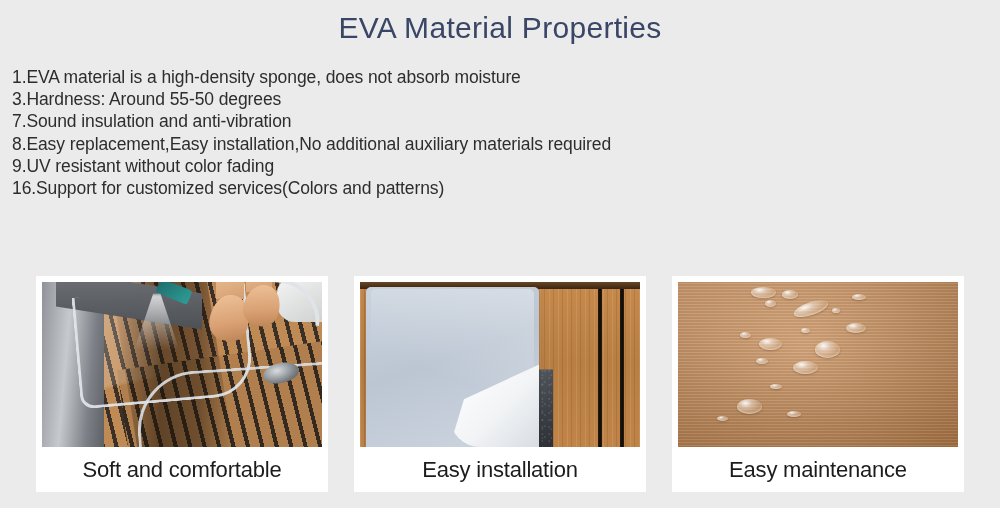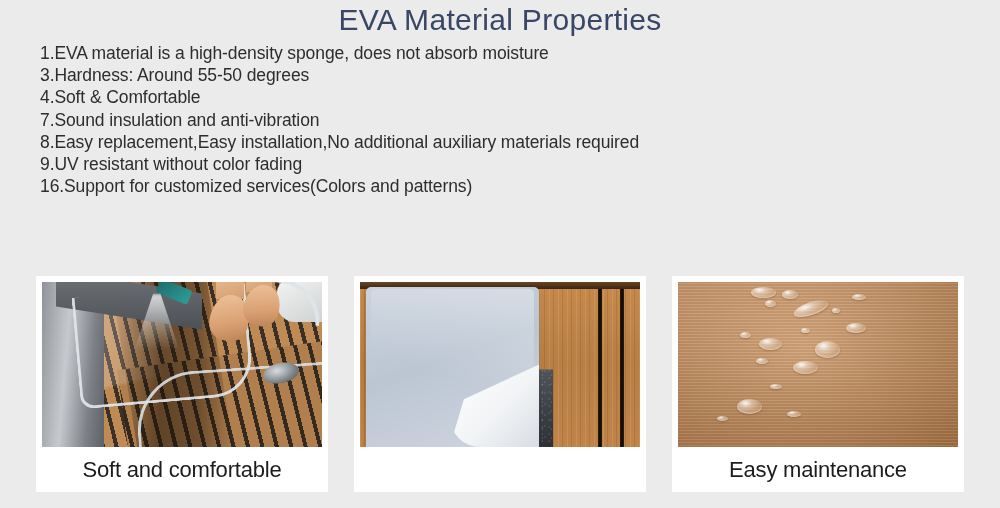--- a/index.html
+++ b/index.html
@@ -18,29 +18,29 @@
   }
 
   
   .page-title {
     width: 100%;
     text-align: center;
     font-size: 30px;
     font-weight: 400;
     letter-spacing: 0.3px;
     color: #3a4666;
-    padding-top: 2px;
+    padding-top: 10px;
     line-height: 36px;
     white-space: nowrap;
   }
 
   
   .feature-list {
-    margin-top: 4px;
-    padding-left: 40px;
+    margin-top: 20px;
+    padding-left: 12px;
     list-style: none;
   }
   .feature-item {
     font-size: 17.5px;
     line-height: 22.2px;
     color: #2d2d2d;
     letter-spacing: -0.1px;
     white-space: nowrap;
   }
 
@@ -322,21 +322,20 @@
   }
 </style>
 </head>
 <body>
 
 <h1 class="page-title">EVA Material Properties</h1>
 
 <ul class="feature-list">
   <li class="feature-item">1.EVA material is a high-density sponge, does not absorb moisture</li>
   <li class="feature-item">3.Hardness: Around 55-50 degrees</li>
-  <li class="feature-item">4.Soft &amp; Comfortable</li>
   <li class="feature-item">7.Sound insulation and anti-vibration</li>
   <li class="feature-item">8.Easy replacement,Easy installation,No additional auxiliary materials required</li>
   <li class="feature-item">9.UV resistant without color fading</li>
   <li class="feature-item">16.Support for customized services(Colors and patterns)</li>
 </ul>
 
 <div class="cards-row">
 
   <div class="photo-card">
     <div class="photo-frame">
@@ -372,20 +371,21 @@
         <div class="wood-seam s2"></div>
         <div class="wood-seam s3"></div>
         <div class="wood-topedge"></div>
         <div class="peel-underlayer"></div>
         <div class="peel-underlayer-tex"></div>
         <div class="peel-sheet"></div>
         <div class="peel-sheet-sheen"></div>
         <div class="peel-curl"></div>
       </div>
     </div>
+    <div class="card-caption">Easy installation</div>
   </div>
 
   <div class="photo-card">
     <div class="photo-frame">
       <div class="maint-scene">
         <div class="maint-texture"></div>
         <div class="maint-vignette"></div>
         <div class="droplet" style="left:26%;top:3%;width:9%;height:7%;"></div>
         <div class="droplet" style="left:37%;top:5%;width:6%;height:5%;"></div>
         <div class="droplet" style="left:41%;top:12%;width:13%;height:8%;transform:rotate(-18deg);"></div>

